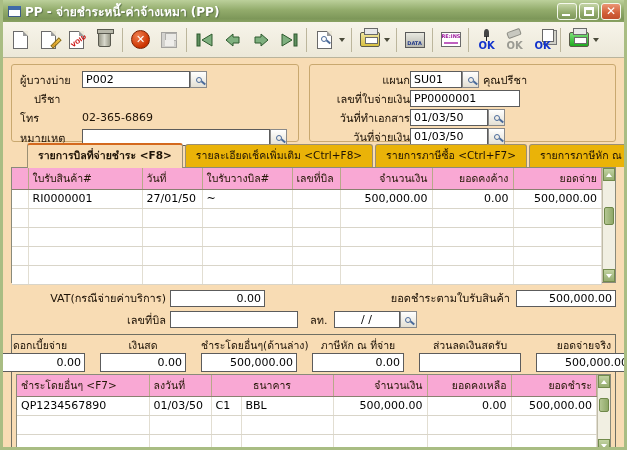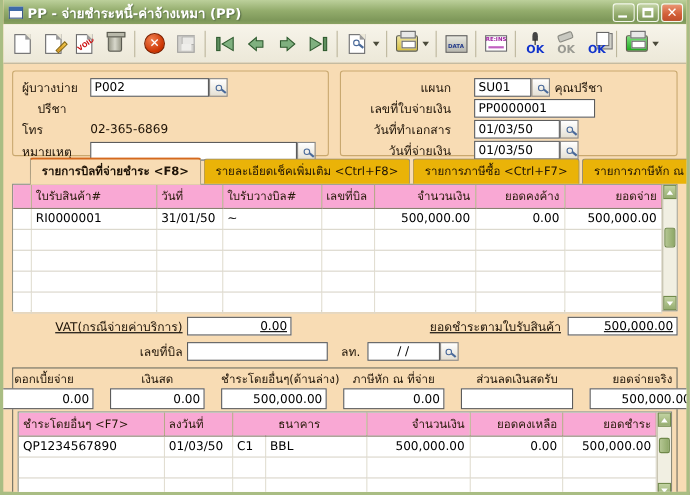--- a/index.html
+++ b/index.html
@@ -57,21 +57,21 @@
   .eraser { position:absolute; top:1px; left:3px; width:14px; height:7px; background:#c8c8c0; border:1px solid #8a8a82; transform:rotate(-20deg); border-radius:2px; }
   
   .client { padding:4px 8px; }
   .toprow { display:flex; gap:10px; margin-top:2px; }
   .groupbox { border:1px solid #c9a86f; border-radius:3px; padding:6px 8px; height:78px; }
   .gb-left { width:288px; }
   .gb-right { flex:1; }
   .frow { display:flex; align-items:center; margin-bottom:2px; height:17px; }
   .lbl { font-size:11px; color:#1d1206; white-space:nowrap; }
   .gb-left .lbl.c1 { width:62px; }
-  .gb-right .lbl.r1 { width:92px; text-align:right; margin-right:21px; }
+  .gb-right .lbl.r1 { width:92px; text-align:right; margin-right:0; }
   .inp { height:17px; border:1px solid #5c5c5c; background:#fff; font-size:11px; padding:0 3px; }
   .inp.num { text-align:right; }
   .sbtn { width:17px; height:17px; border:1px solid #8a8a8a; background:linear-gradient(180deg,#ffffff,#e4e0d4); cursor:pointer; display:flex; align-items:center; justify-content:center; padding:0; }
   .mag { width:6px; height:6px; border:1.5px solid #4a6a9a; border-radius:50%; position:relative; }
   .mag::after { content:""; position:absolute; left:4px; top:4px; width:5px; height:1.5px; background:#4a6a9a; transform:rotate(40deg); }
   .static-val { font-size:11px; color:#1d1206; }
   
   .tabstrip { display:flex; gap:2px; margin-top:4px; padding-left:16px; height:21px; align-items:flex-end; }
   .tab { font-size:10.5px; padding:2px 10px 3px; border:1px solid #9a8f74; border-bottom:none; border-radius:3px 3px 0 0;
     background:#eab308; color:#1d1206; cursor:pointer; white-space:nowrap; }
@@ -86,21 +86,21 @@
   td.gut, th.gut { background:#f4f2ea; border-right:1px solid #a8a294; padding:0; }
   .num-c { text-align:right; }
   
   .vscroll { width:13px; background:#f1efe2; border-left:1px solid #c0bca8; display:flex; flex-direction:column; justify-content:space-between; }
   .sb-btn { height:13px; background:linear-gradient(180deg,#c2d3a2,#96ad70); border:1px solid #728b4c; display:flex; align-items:center; justify-content:center; cursor:pointer; }
   .sb-thumb { height:18px; margin:2px 1px; background:linear-gradient(90deg,#b4c692,#8fa868); border:1px solid #6f8849; border-radius:2px; cursor:grab; }
   .arr-up { width:0;height:0;border-left:3px solid transparent;border-right:3px solid transparent;border-bottom:4px solid #fff; }
   .arr-dn { width:0;height:0;border-left:3px solid transparent;border-right:3px solid transparent;border-top:4px solid #fff; }
   .sb-track { flex:1; }
   
-  .vat-row { display:flex; align-items:flex-start; margin-top:5px; height:19px;text-decoration:underline; }
+  .vat-row { display:flex; align-items:flex-end; margin-top:5px; height:19px; }
   .bill-row { display:flex; align-items:center; margin-top:3px; height:19px; }
   
   .bottom-box { margin-top:5px; border:1px solid #6f6f63; padding:3px 4px 4px; background:#f8dcb4; }
   .summary { display:grid; grid-template-columns:90px 86px 96px 92px 102px 96px; column-gap:8px; justify-content:center;gap:15px; }
   .sum-lbl { font-size:10.5px; text-align:center; color:#1d1206; white-space:nowrap; height:15px; line-height:15px; }
   .sum-inp { height:19px; border:1px solid #5c5c5c; background:#fff; font-size:11px; text-align:right; padding:0 3px; width:100%; }
 </style>
 </head>
 <body>
 
@@ -301,21 +301,21 @@
           <th style="text-align:left">วันที่</th>
           <th style="text-align:left">ใบรับวางบิล#</th>
           <th style="text-align:left">เลขที่บิล</th>
           <th class="num-c">จำนวนเงิน</th>
           <th class="num-c">ยอดคงค้าง</th>
           <th class="num-c">ยอดจ่าย</th>
         </tr>
         <tr>
           <td class="gut"></td>
           <td>RI0000001</td>
-          <td>31/01/50</td>
+          <td>27/01/50</td>
           <td>~</td>
           <td></td>
           <td class="num-c">500,000.00</td>
           <td class="num-c">0.00</td>
           <td class="num-c">500,000.00</td>
         </tr>
         <tr>
               <td class="gut"></td>
               <td></td>
               <td></td>

